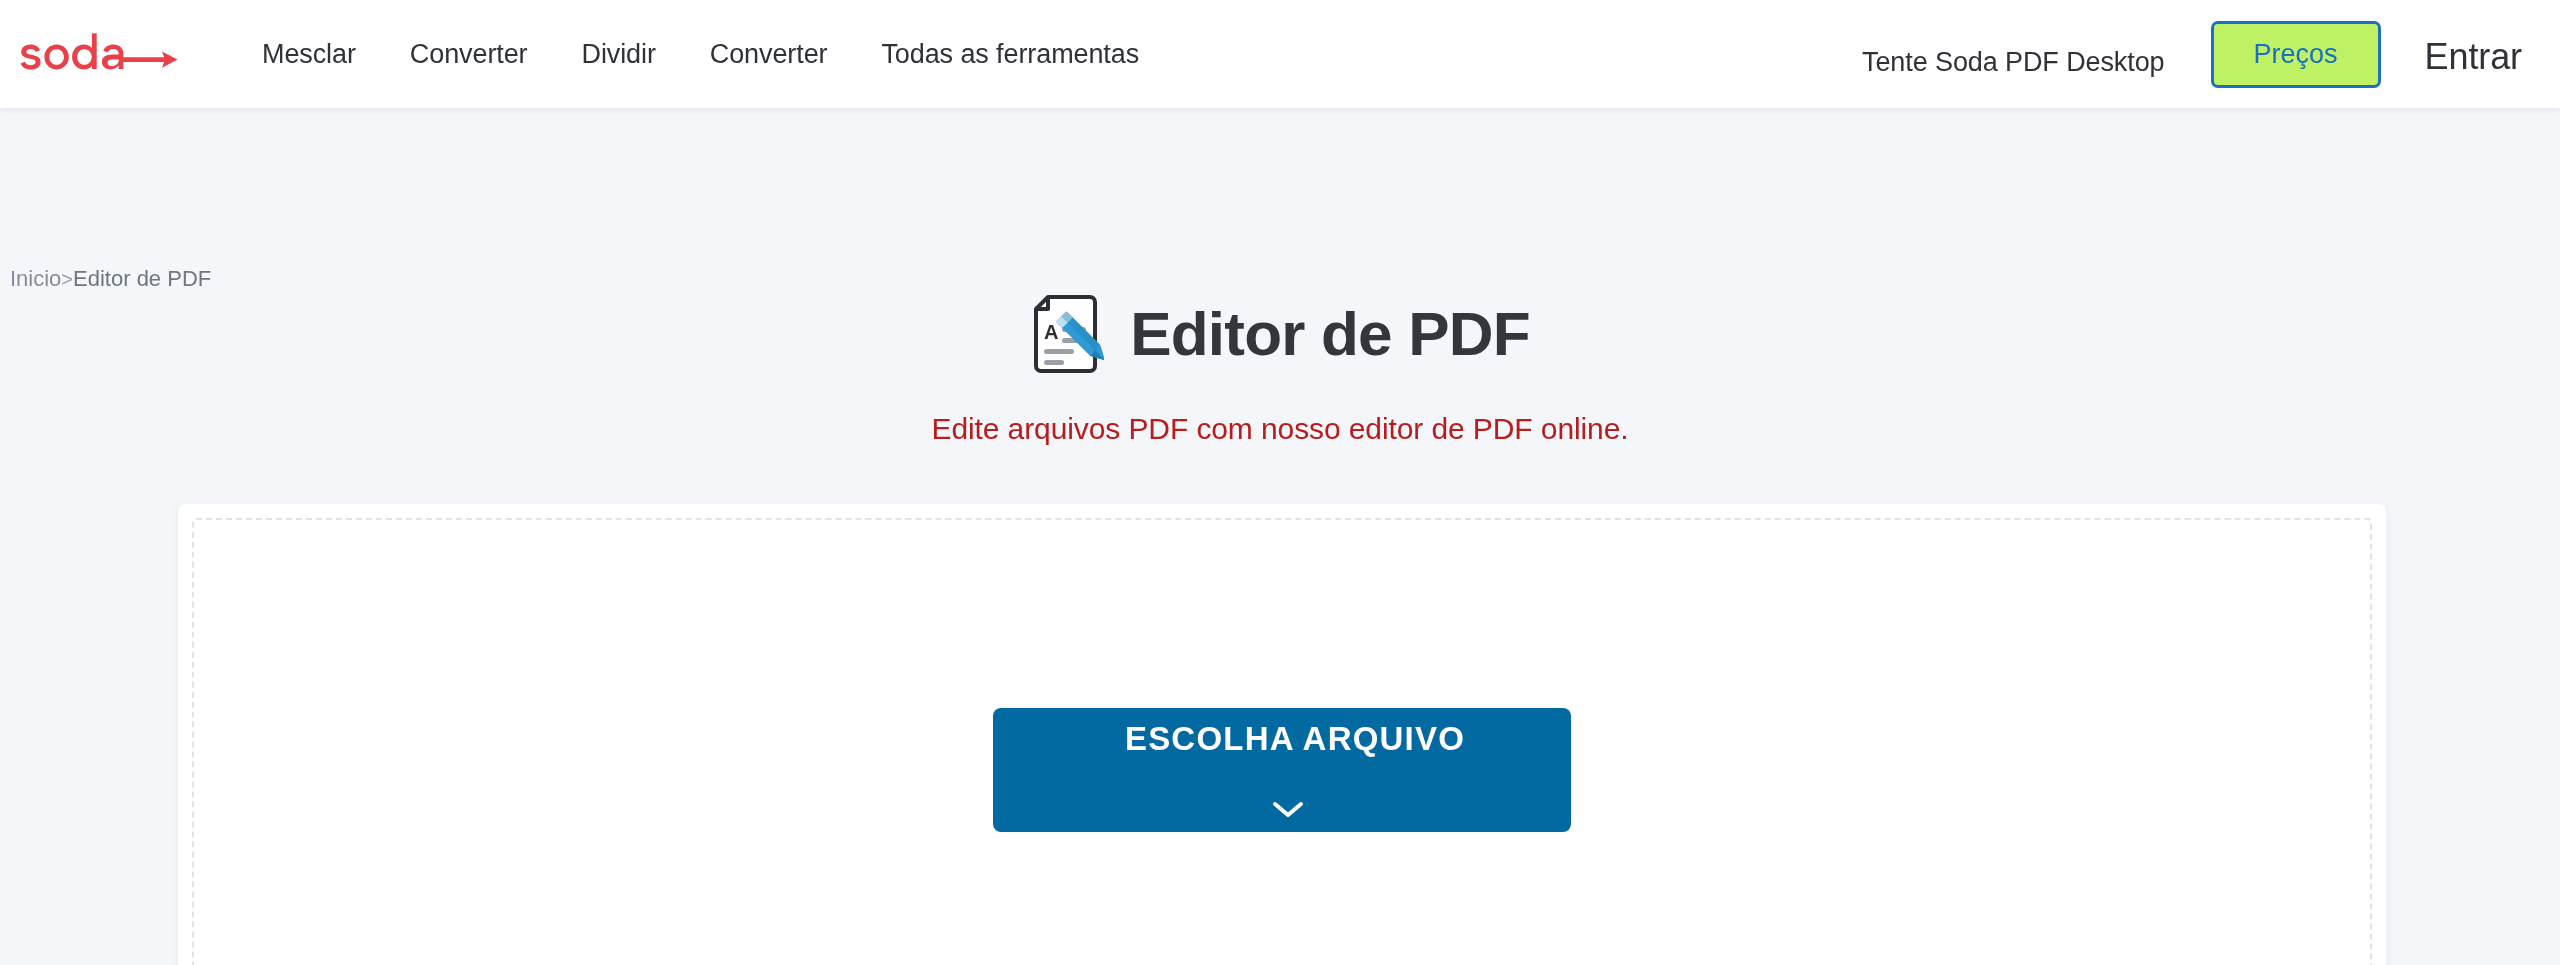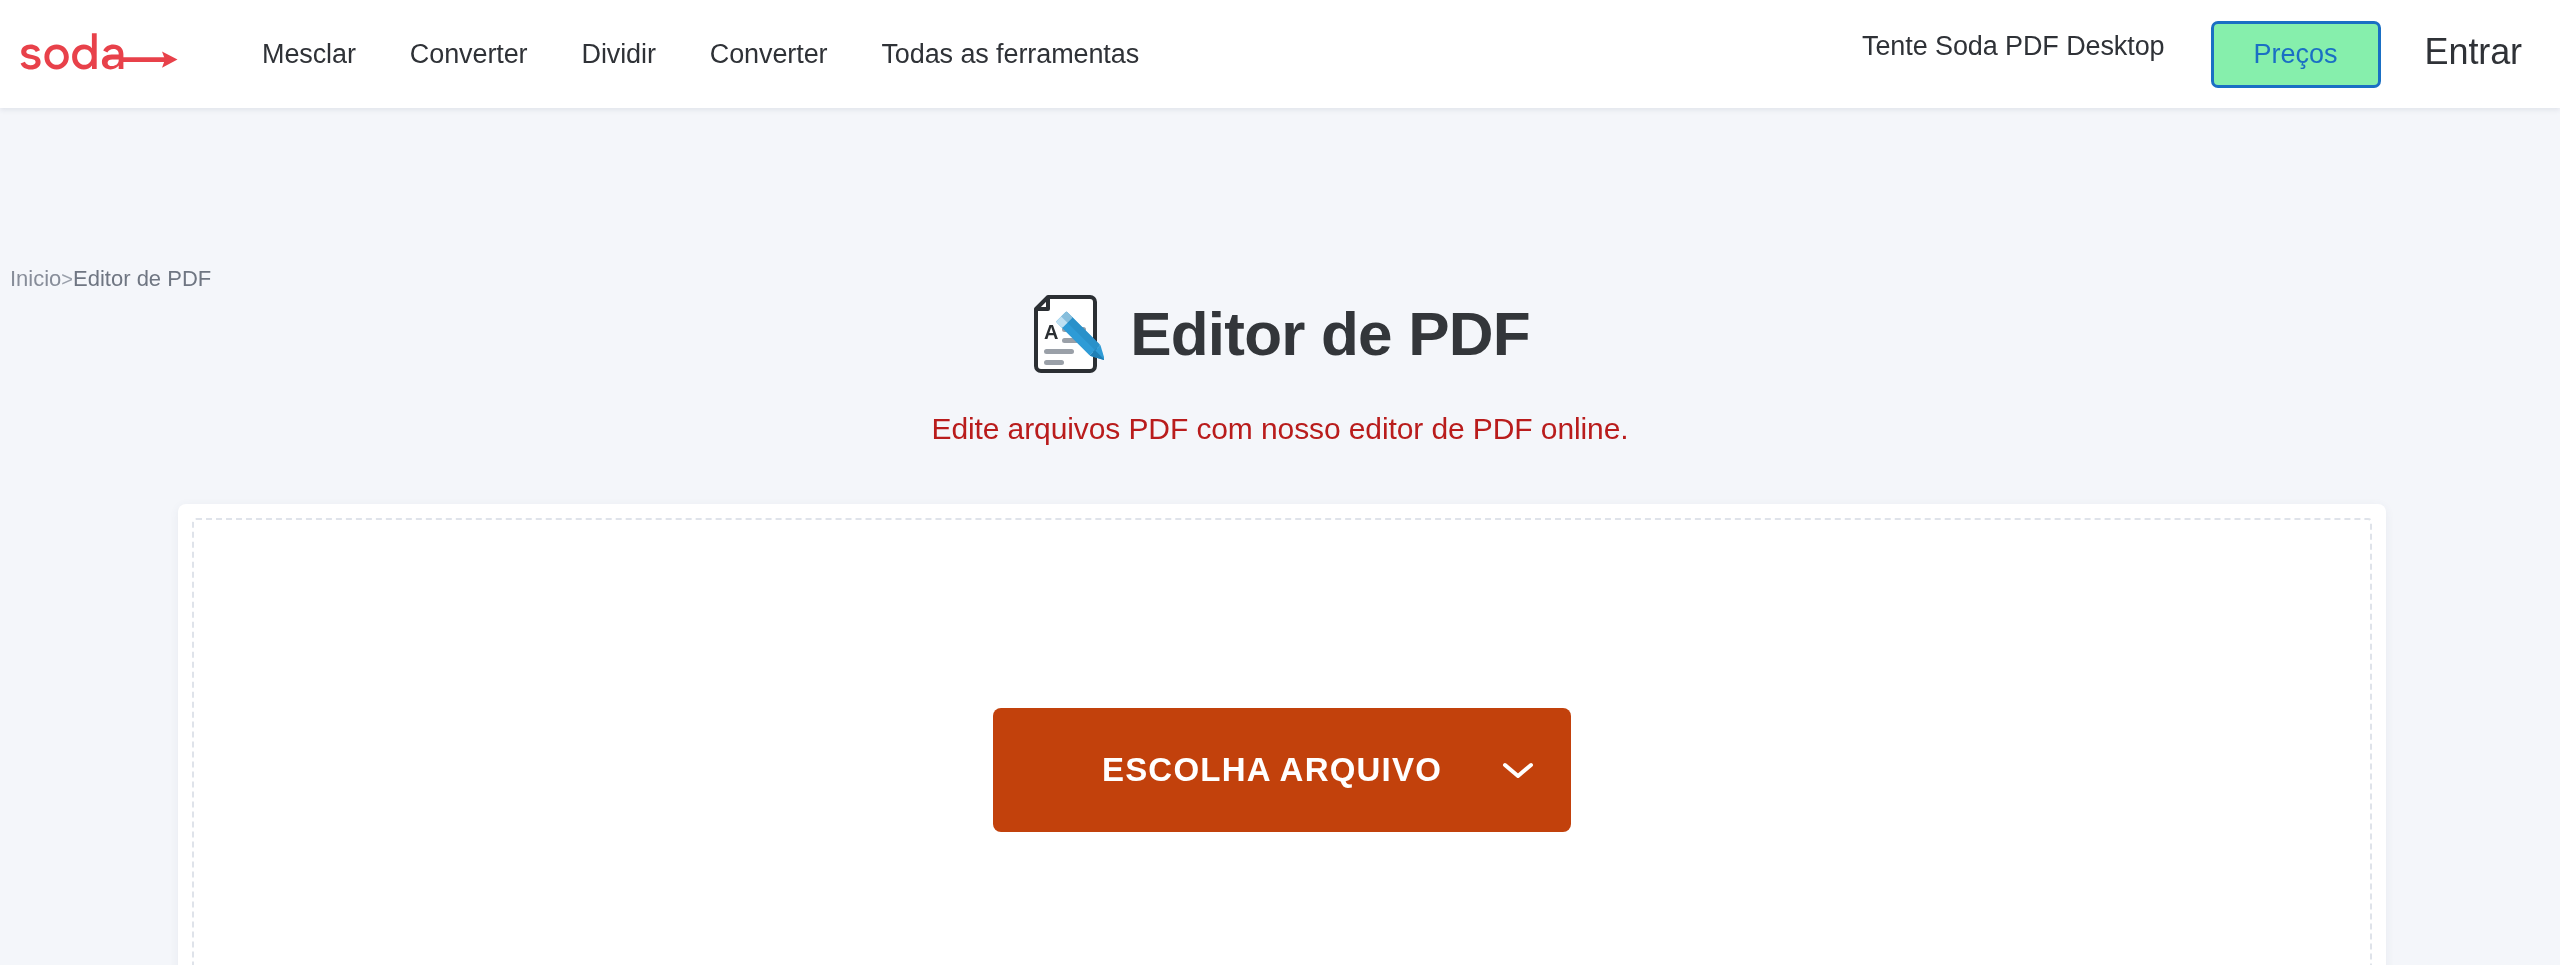--- a/index.html
+++ b/index.html
@@ -52,38 +52,38 @@
     letter-spacing: -0.1px;
     padding: 10px 26px;
     cursor: pointer;
     white-space: nowrap;
   }
 
   .header-spacer { flex: 1 1 auto; }
 
   .header-right {
     display: flex;
-    align-items: flex-start;
+    align-items: flex-end;
     flex: 0 0 auto;
   }
   .desktop-link {
     font-size: 27px;
     color: #2f3237;
     letter-spacing: -0.1px;
     white-space: nowrap;
     cursor: pointer;
     padding: 10px 0;
     margin-right: 46px;
   }
 
   .pricing-btn {
     font-family: "Liberation Sans", sans-serif;
     font-size: 27px;
     color: #1a6fc4;
-    background: #86efac;
+    background: #bef264;
     border: 3px solid #1a6fc4;
     border-radius: 7px;
     padding: 17px 40px;
     cursor: pointer;
     white-space: nowrap;
     line-height: 1;
     margin-right: 44px;
   }
 
   .signin-link {
@@ -172,33 +172,34 @@
     cursor: pointer;
   }
 
   .choose-btn {
     position: absolute;
     top: 188px;
     left: 50%;
     transform: translateX(-50%);
     width: 578px;
     height: 124px;
-    background: #c2410c;
+    background: #0369a1;
     border: none;
     border-radius: 8px;
     color: #ffffff;
     font-family: "Liberation Sans", sans-serif;
     font-size: 33px;
     font-weight: bold;
     letter-spacing: 1.2px;
     cursor: pointer;
     display: flex;
     align-items: center;
     justify-content: center;
     padding: 12px 36px;
+    flex-direction: column;
   }
   .choose-btn .btn-label { flex: 1 1 auto; text-align: center; padding-left: 26px; }
   .choose-btn .chevron { flex: 0 0 auto; display: block; margin-left: 12px; }
 </style>
 </head>
 <body>
 
 <header class="header">
 
   <div class="logo">

